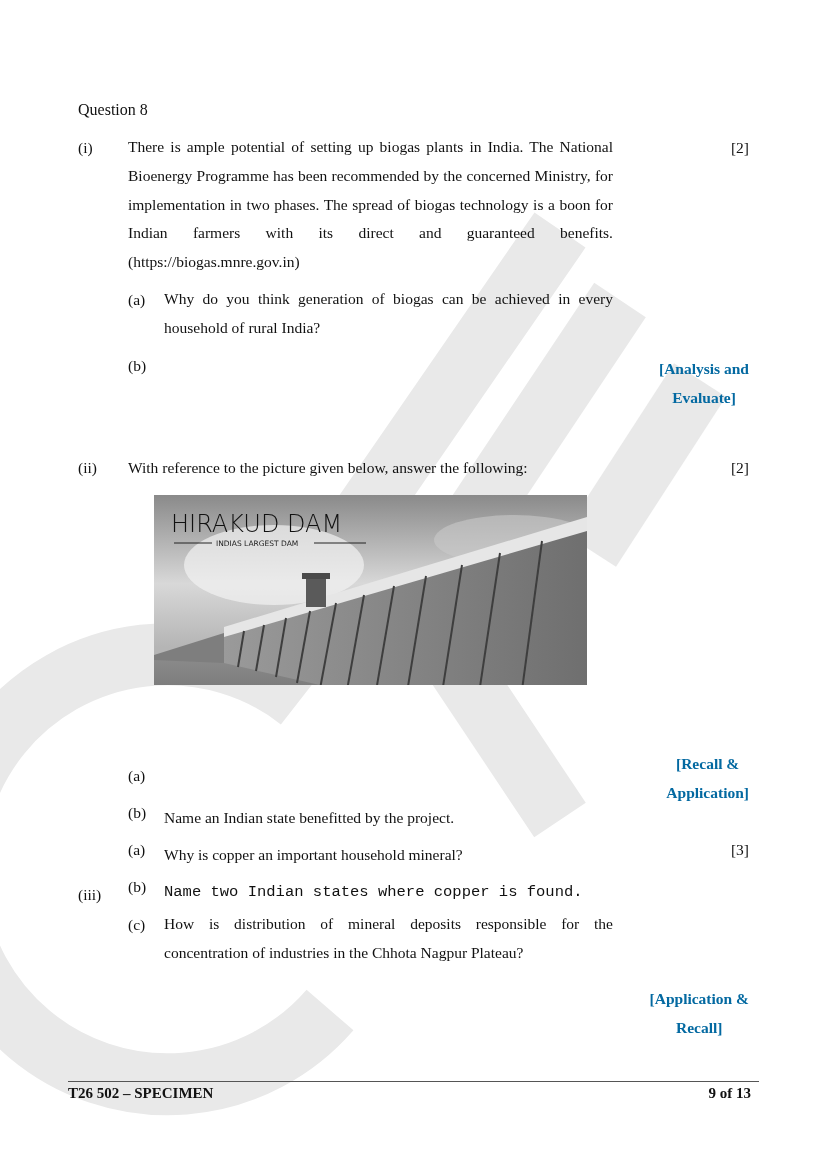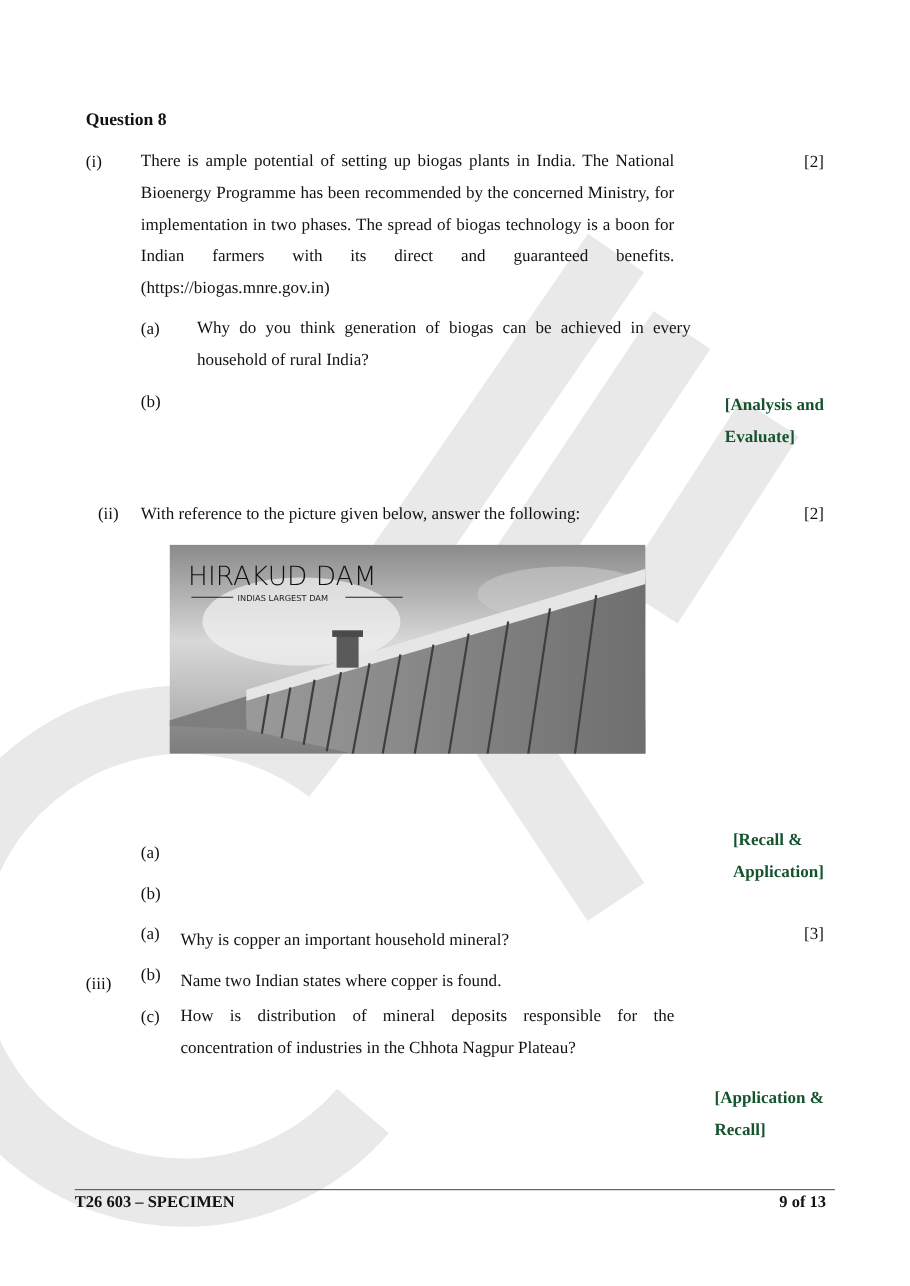--- a/index.html
+++ b/index.html
@@ -1,27 +1,27 @@
 <!DOCTYPE html>
 <html><head>
 <meta charset="utf-8">
 <style>
   html, body { margin:0; padding:0; background:#ffffff; }
   body { width:827px; height:1169px; position:relative; overflow:hidden;
          font-family:"Liberation Serif", "DejaVu Serif", serif; color:#111; font-size:15.5px; }
   .wm { position:absolute; left:0; top:0; width:827px; height:1169px; pointer-events:none; z-index:0; }
   .page { position:absolute; left:0; top:0; width:827px; height:1169px; z-index:1; }
   .abs { position:absolute; }
-  .title { left:78px; top:101px; font-weight:bold; font-size:16px; }
+  .title { left:78px; top:101px; font-weight:normal; font-size:16px; }
   .num { left:78px; }
   .marks { right:78px; text-align:right; }
   .para { left:128px; width:485px; line-height:28.8px; text-align:justify; }
   .sublabel { left:128px; }
   .subtext { left:164px; width:449px; line-height:28.5px; text-align:justify; }
-  .green { color:#14532d; font-weight:bold; text-align:left; right:78px; line-height:28.8px; }
+  .green { color:#0369a1; font-weight:bold; text-align:center; right:78px; line-height:28.8px; }
   .dam { left:154px; top:495px; width:433px; height:190px; overflow:hidden;text-decoration:underline; }
   .footer-line { left:68px; top:1081px; width:691px; height:0; border-top:1.5px solid #555; }
   .footer { top:1085px; font-weight:bold; font-size:15px; }
 </style>
 </head>
 <body>
 
 <svg class="wm" viewBox="0 0 827 1169">
   <g fill="none" stroke="#e9e9e9" stroke-width="62" stroke-linecap="butt">
 
@@ -36,30 +36,30 @@
 
 <div class="page">
 
   <div class="abs title">Question 8</div>
 
   <div class="abs num" style="top:139px;">(i)</div>
   <div class="abs marks" style="top:139px;">[2]</div>
   <div class="abs para" style="top:133px;">There is ample potential of setting up biogas plants in India.  The National Bioenergy Programme has been recommended by the concerned Ministry, for implementation in two phases. The spread of biogas technology is a boon for Indian farmers with its direct and guaranteed benefits. (https://biogas.mnre.gov.in)</div>
 
   <div class="abs sublabel" style="top:291px;">(a)</div>
-  <div class="abs subtext" style="top:285px;margin-left:15px;">Why do you think generation of biogas can be achieved in every household of rural India?</div>
+  <div class="abs subtext" style="top:285px;">Why do you think generation of biogas can be achieved in every household of rural India?</div>
 
   <div class="abs sublabel" style="top:357px;">(b)</div>
 
   <div class="abs green" style="top:355px;">
     <div>[Analysis and</div>
     <div>Evaluate]</div>
   </div>
 
-  <div class="abs num" style="top:459px;margin-left:11px;">(ii)</div>
+  <div class="abs num" style="top:459px;">(ii)</div>
   <div class="abs marks" style="top:459px;">[2]</div>
   <div class="abs" style="left:128px; top:459px;">With reference to the picture given below, answer the following:</div>
 
   <div class="abs dam">
     <svg width="433" height="253" viewBox="0 0 433 253">
       <defs>
         <linearGradient id="sky" x1="0" y1="0" x2="0" y2="1">
           <stop offset="0" stop-color="#8a8a8a"></stop>
           <stop offset="0.35" stop-color="#d8d8d8"></stop>
           <stop offset="0.6" stop-color="#b5b5b5"></stop>
@@ -103,40 +103,41 @@
       <text x="17" y="37" font-family="DejaVu Sans, sans-serif" font-size="24" font-weight="300" fill="#111">HIRAKUD DAM</text>
       <line x1="20" y1="48" x2="58" y2="48" stroke="#222" stroke-width="1"></line>
       <line x1="160" y1="48" x2="212" y2="48" stroke="#222" stroke-width="1"></line>
       <text x="62" y="51" font-family="DejaVu Sans, sans-serif" font-size="7.5" fill="#222">INDIAS LARGEST DAM</text>
     </svg>
   </div>
 
   <div class="abs sublabel" style="top:767px;">(a)</div>
 
   <div class="abs sublabel" style="top:804px;">(b)</div>
+  <div class="abs subtext" style="top:804px;">Name an Indian state benefitted by the project.</div>
 
   <div class="abs green" style="top:750px;">
     <div>[Recall &amp;</div>
     <div>Application]</div>
   </div>
 
   <div class="abs num" style="top:841px;margin-top:45px;">(iii)</div>
   <div class="abs marks" style="top:841px;">[3]</div>
 
   <div class="abs sublabel" style="top:841px;">(a)</div>
   <div class="abs subtext" style="top:841px;">Why is copper an important household mineral?</div>
 
   <div class="abs sublabel" style="top:878px;">(b)</div>
-  <div class="abs subtext" style="top:878px;">Name two Indian states where copper is found.</div>
+  <div class="abs subtext" style="top:878px;font-family:Liberation Mono, monospace;">Name two Indian states where copper is found.</div>
 
   <div class="abs sublabel" style="top:916px;">(c)</div>
   <div class="abs subtext" style="top:910px;">How is distribution of mineral deposits responsible for the concentration of industries in the Chhota Nagpur Plateau?</div>
 
   <div class="abs green" style="top:960px;margin-top:25px;">
     <div>[Application &amp;</div>
     <div>Recall]</div>
   </div>
 
   <div class="abs footer-line"></div>
-  <div class="abs footer" style="left:68px;">T26 603 – SPECIMEN</div>
+  <div class="abs footer" style="left:68px;">T26 502 – SPECIMEN</div>
   <div class="abs footer" style="right:76px;">9 of 13</div>
 
 </div>
 
 </body></html>

